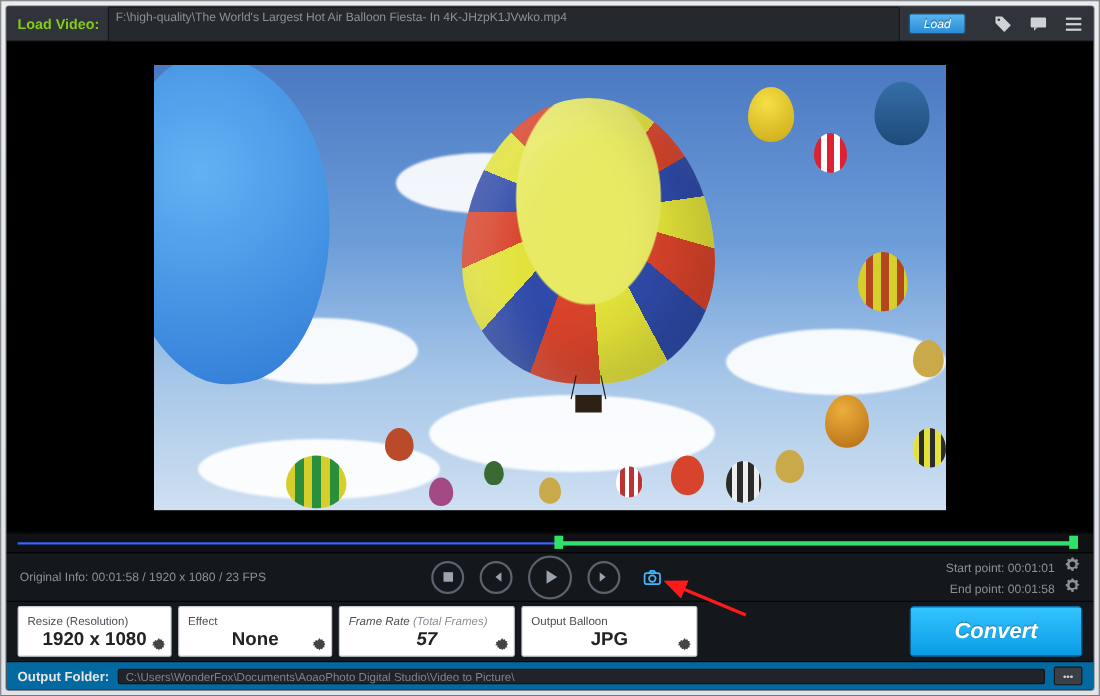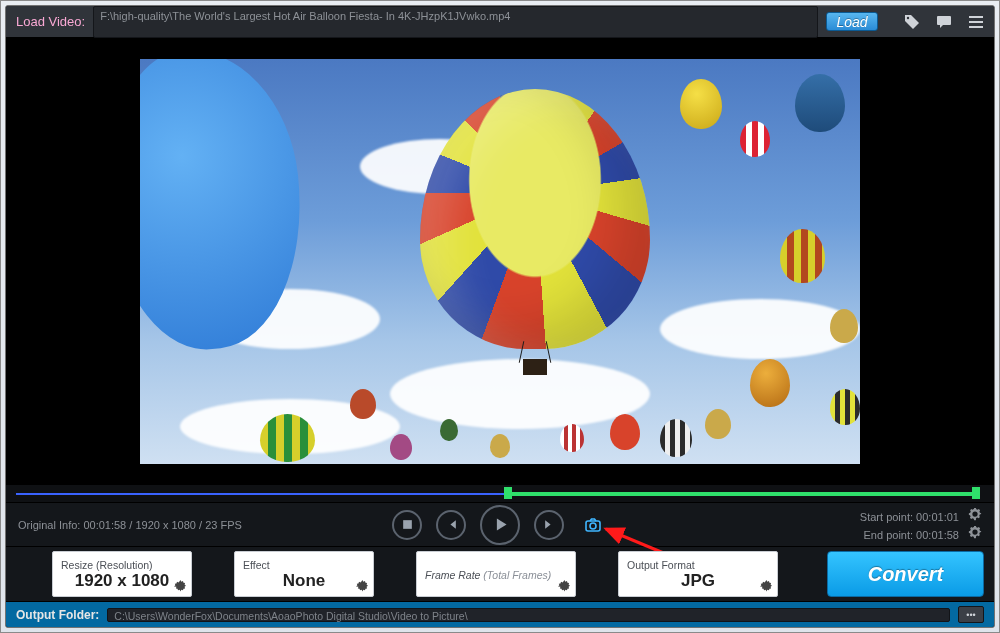--- a/index.html
+++ b/index.html
@@ -11,23 +11,23 @@
   .titlebar .title { flex:1; }
   .winbtns { display:flex; height:20px; margin-right:4px; gap:0; }
   .winbtn { width:30px; height:20px; border:1px solid #8f98a5; border-top:none; background:linear-gradient(#f4f6f9,#d8dee8); display:flex; align-items:center; justify-content:center; border-radius:0 0 3px 3px; margin-left:-1px;}
   .winbtn.close { width:48px; background:linear-gradient(#ea6b5f,#d74a3b); border-color:#a33127;}
   .winbtn svg { width:11px; height:11px; }
 
   
   .chrome-inset { flex:1; margin:4px; border:1px solid #737373; background:#1c1f24; display:flex; flex-direction:column; border-radius:3px; overflow:hidden; color:#cfd3d8;}
   
   .topbar { height:32px; background:#30343a; border-bottom:1px solid #000; display:flex; align-items:center; padding:0 10px; gap:8px; font-size:12px;}
-  .topbar .label { color:#f9a8d4; font-weight:normal; font-size:13px;}
+  .topbar .label { color:#84cc16; font-weight:bold; font-size:13px;}
   .pathinput { flex:1; height:32px; background:#25282d; border:1px solid #14161a; border-radius:2px; color:#8d9197; font-size:11px; padding:0 6px; line-height:18px;}
-  .loadbtn { width:52px; height:19px; background:linear-gradient(#58b6ef,#2a8cd6); border:1px solid #0b5a93; color:#fff; font-size:14px; font-style:italic; border-radius:3px; display:flex; align-items:center; justify-content:center; text-shadow:0 -1px 0 rgba(0,0,0,.3);}
+  .loadbtn { width:52px; height:19px; background:linear-gradient(#58b6ef,#2a8cd6); border:1px solid #0b5a93; color:#fff; font-size:11px; font-style:italic; border-radius:3px; display:flex; align-items:center; justify-content:center; text-shadow:0 -1px 0 rgba(0,0,0,.3);}
   .topicons { display:flex; gap:16px; margin-left:18px; color:#cfd3d8;}
   .topicons .ticon { width:16px; height:16px; cursor:pointer;}
 
   
   .video-area { flex:1; background:#000; display:flex; align-items:center; justify-content:center; position:relative; }
   .frame-img { width:720px; height:405px; position:relative; overflow:hidden; }
   .sky { position:absolute; inset:0; background:linear-gradient(to bottom,#4b79c2 0%, #6d9dd9 40%, #a6c6e8 70%, #cfe0f2 100%); }
   .cloud { position:absolute; background:rgba(255,255,255,.92); border-radius:50%; filter:blur(1px);}
   .glove { position:absolute; left:-30px; top:-10px; width:190px; height:300px; background:radial-gradient(circle at 40% 35%, #63b1f4, #2e7ad6); border-radius:50% 60% 55% 50% / 55% 50% 60% 50%; transform:rotate(-6deg);}
   .balloon { position:absolute; border-radius:50% 50% 48% 48% / 55% 55% 45% 45%; }
@@ -59,21 +59,21 @@
   .snapbtn { width:30px; height:30px; display:flex; align-items:center; justify-content:center; color:#3fb6ff; cursor:pointer;}
   .snapbtn svg{width:18px;height:18px;}
   .points { margin-left:auto; text-align:right; line-height:15px;}
   .gearsm { width:14px; height:14px; margin-left:6px; fill:#8d9197; cursor:pointer;}
 
   
   .arrow-ann { position:absolute; left:594px; top:24px; pointer-events:none;}
 
   
   .panels { height:55px; display:flex; align-items:center; gap:6px; padding:4px 10px; background:#14171b; border-top:1px solid #000;}
-  .panel { background:#fff; border:1px solid #c9cdd3; border-radius:2px; height:46px; padding:4px 8px 2px 8px; position:relative; display:flex; flex-direction:column; justify-content:center;margin-left:36px;}
+  .panel { background:#fff; border:1px solid #c9cdd3; border-radius:2px; height:46px; padding:4px 8px 2px 8px; position:relative; display:flex; flex-direction:column; justify-content:center;}
   .panel .plabel{ font-size:10.5px; color:#4b4f56;}
   .panel .plabel .sub{ color:#8a8f97;}
   .panel .pvalue{ font-size:17px; font-weight:bold; color:#222; text-align:center; line-height:20px;}
   .panel.p-resize{width:140px;} .panel.p-effect{width:140px;} .panel.p-frame{width:160px;font-style:italic;} .panel.p-format{width:160px;}
   .panel .pgear{ position:absolute; right:4px; bottom:3px; width:13px; height:13px; fill:#555; cursor:pointer;}
   .convertbtn { margin-left:auto; width:157px; height:46px; background:linear-gradient(#34c4ff,#0a9be6); border:1px solid #0a6aa3; border-radius:4px; color:#fff; font-size:20px; font-style:italic; font-weight:600; display:flex; align-items:center; justify-content:center; text-shadow:0 -1px 1px rgba(0,0,0,.35); cursor:pointer;}
 
   
   .outputbar { height:26px; background:#0369a1; border-top:1px solid #000; display:flex; align-items:center; padding:0 10px; gap:8px; font-size:12px;}
   .outputbar .olabel{ color:#e6e6e6; font-weight:bold; font-size:12px;}
@@ -212,27 +212,28 @@
       <div class="panel p-effect">
         <div class="plabel">Effect</div>
         <div class="pvalue">None</div>
         <svg class="pgear" viewBox="0 0 16 16">
             <circle cx="8" cy="8" r="2.4" fill="#444"></circle>
             <path d="M8 0l1 2 2-.7.7 2 2 .3-.7 2 1.7 1.4-1.7 1.4.7 2-2 .3-.7 2-2-.7-1 2-1-2-2 .7-.7-2-2-.3.7-2L0 8l1.7-1.4-.7-2 2-.3.7-2 2 .7z" fill="#444"></path>
           </svg>
       </div>
       <div class="panel p-frame">
         <div class="plabel"><span>Frame Rate </span><span class="sub">(Total Frames)</span></div>
+        <div class="pvalue">57</div>
         <svg class="pgear" viewBox="0 0 16 16">
             <circle cx="8" cy="8" r="2.4" fill="#444"></circle>
             <path d="M8 0l1 2 2-.7.7 2 2 .3-.7 2 1.7 1.4-1.7 1.4.7 2-2 .3-.7 2-2-.7-1 2-1-2-2 .7-.7-2-2-.3.7-2L0 8l1.7-1.4-.7-2 2-.3.7-2 2 .7z" fill="#444"></path>
           </svg>
       </div>
       <div class="panel p-format">
-        <div class="plabel">Output Format</div>
+        <div class="plabel">Output Balloon</div>
         <div class="pvalue">JPG</div>
         <svg class="pgear" viewBox="0 0 16 16">
             <circle cx="8" cy="8" r="2.4" fill="#444"></circle>
             <path d="M8 0l1 2 2-.7.7 2 2 .3-.7 2 1.7 1.4-1.7 1.4.7 2-2 .3-.7 2-2-.7-1 2-1-2-2 .7-.7-2-2-.3.7-2L0 8l1.7-1.4-.7-2 2-.3.7-2 2 .7z" fill="#444"></path>
           </svg>
       </div>
       <div class="convertbtn">Convert</div>
     </div>
 
     <div class="outputbar">

